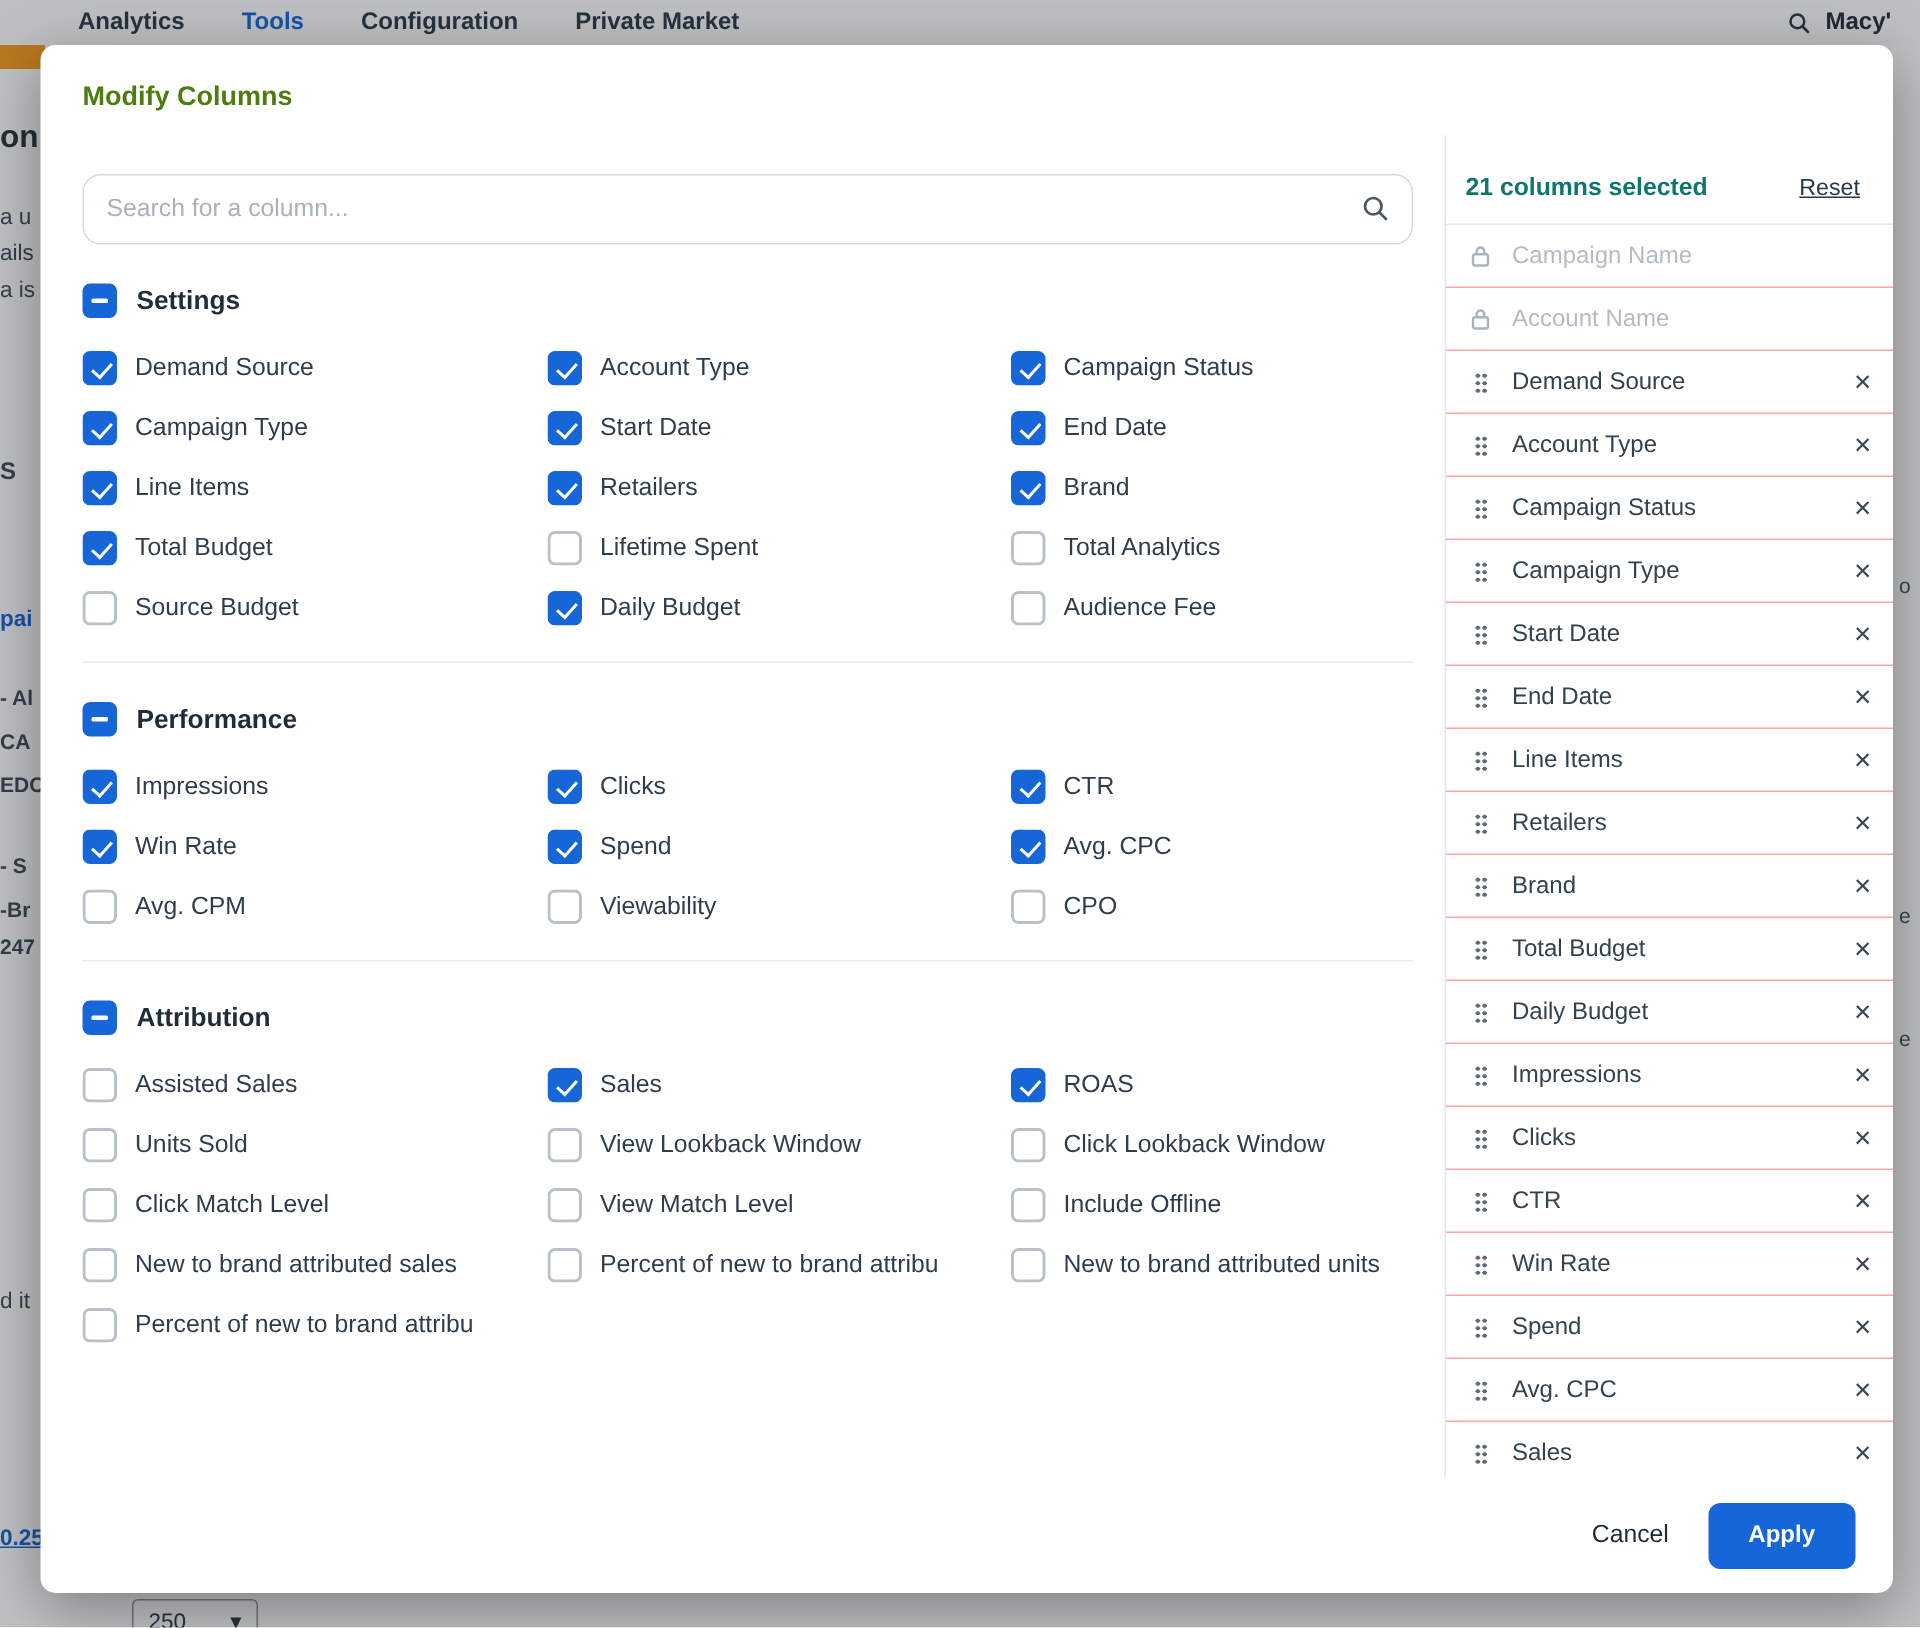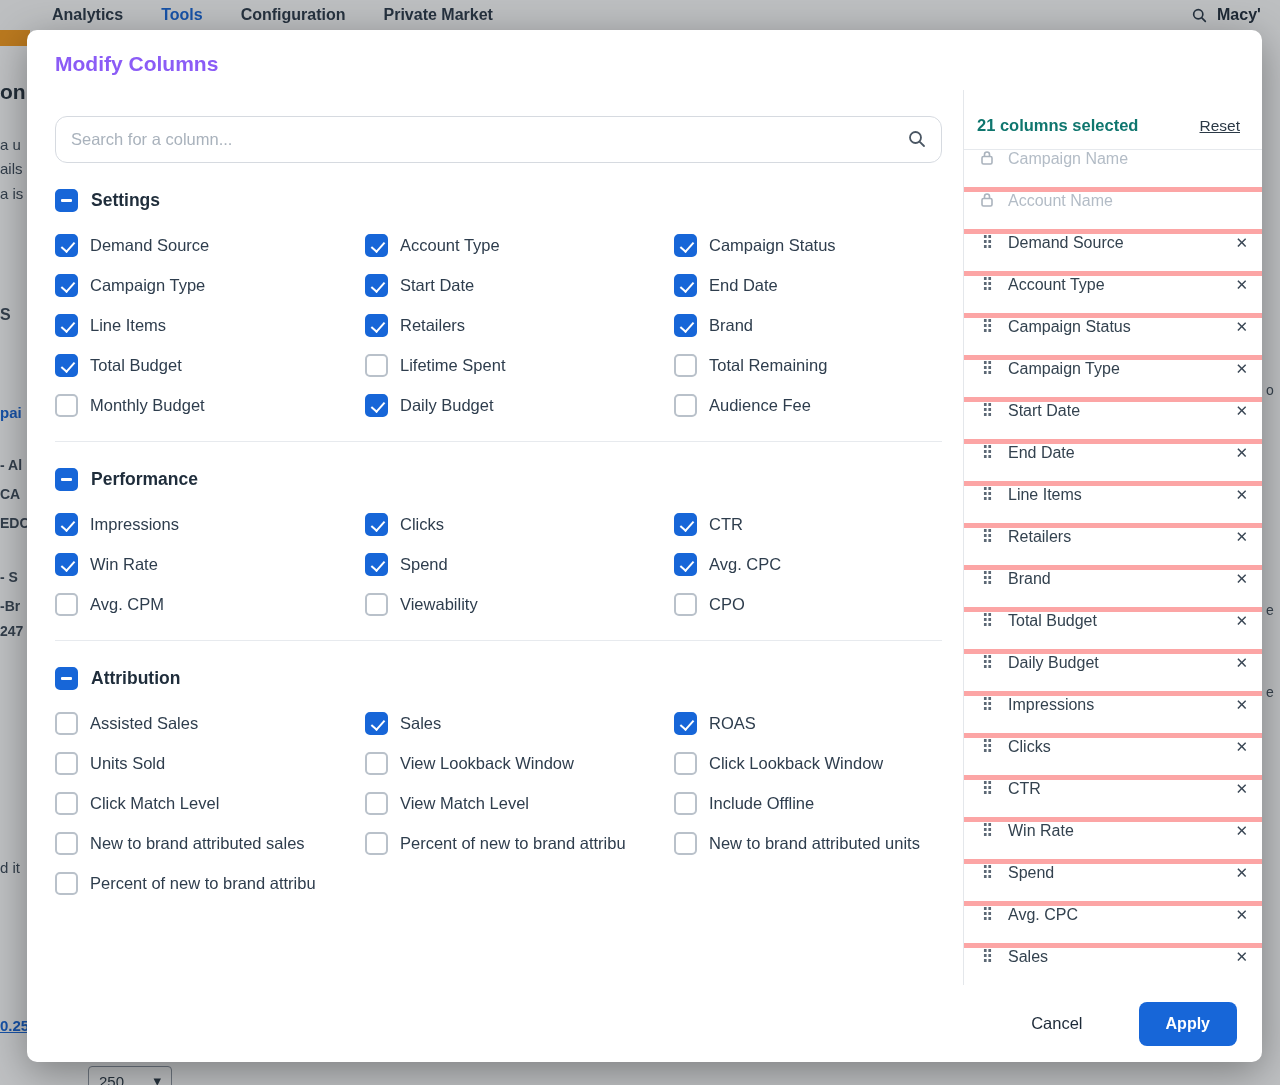--- a/index.html
+++ b/index.html
@@ -42,21 +42,21 @@
   .page-size{position:absolute;left:88px;top:1066px;width:84px;height:30px;border:1px solid #8f98a3;
     border-radius:4px;background:#fff;display:flex;align-items:center;justify-content:space-between;
     padding:0 10px;font-size:15px;color:#2b3946;cursor:pointer;}
 
   .dim{position:absolute;inset:0;background:rgba(25,32,41,0.28);}
 
   
   .modal{position:absolute;left:27px;top:30px;width:1235px;height:1032px;background:#fff;
     border-radius:10px;box-shadow:0 10px 40px rgba(0,0,0,0.35);display:flex;flex-direction:column;overflow:hidden;}
   .m-header{padding:20px 28px 12px;}
-  .m-title{font-size:21px;font-weight:700;color:#8b5cf6;line-height:28px;}
+  .m-title{font-size:18px;font-weight:700;color:#4d7c0f;line-height:28px;}
 
   .m-body{flex:1;display:flex;min-height:0;padding-left:28px;}
   .pane{width:887px;margin-right:21px;padding-top:26px;}
 
   .search-wrap{position:relative;margin-bottom:26px;}
   .search{width:100%;height:47px;border:1px solid #d6dae0;border-radius:12px;
     padding:0 44px 0 15px;font-size:16.5px;color:#333;background:#fff;font-family:inherit;outline:none;}
   .search::placeholder{color:var(--text-muted);}
   .search-icon{position:absolute;right:16px;top:14px;line-height:0;}
 
@@ -75,31 +75,31 @@
   .cb.indet::after{content:"";position:absolute;left:4px;top:8.2px;width:11px;height:2.6px;background:#fff;border-radius:1px;}
 
   hr.div{border:none;border-top:1px solid var(--divider);margin:24px 0 26px;}
 
   
   .sidebar{flex:1;border-left:1px solid #e4e7eb;display:flex;flex-direction:column;min-height:0;padding-top:26px;}
   .side-head{display:flex;justify-content:space-between;align-items:baseline;padding:0 22px 14px 13px;}
   .side-title{font-size:16.5px;font-weight:700;color:#0f766e;}
   .reset{font-size:15.5px;color:#2b3946;text-decoration:underline;cursor:pointer;}
   .sel-list{flex:1;overflow:hidden;border-top:1px solid #e6e9ed;}
-  .sel-row{height:42px;display:flex;align-items:flex-start;gap:14px;padding:0 14px 0 16px;border-bottom:5px solid #fca5a5;}
+  .sel-row{height:42px;display:flex;align-items:center;gap:14px;padding:0 14px 0 16px;border-bottom:1px solid #fca5a5;}
   .icon-slot{width:14px;flex:none;display:flex;align-items:center;justify-content:center;line-height:0;}
   .sel-label{flex:1;font-size:16px;color:#33424f;white-space:nowrap;overflow:hidden;}
   .locked .sel-label{color:#b3bcc6;}
   .drag{width:9px;height:14px;cursor:grab;
     background-image:radial-gradient(circle,#5c6875 1.4px,transparent 1.6px);
     background-size:4.5px 5px;}
   .x{font-size:15px;color:#3a4755;cursor:pointer;flex:none;}
 
   
-  .m-footer{height:77px;display:flex;align-items:center;justify-content:flex-end;gap:50px;padding-right:25px;}
+  .m-footer{height:77px;display:flex;align-items:center;justify-content:flex-end;gap:20px;padding-right:25px;}
   .cancel{background:none;border:none;font-size:16.5px;font-weight:500;color:#1d2a38;cursor:pointer;font-family:inherit;}
   .apply{background:var(--accent);border:none;color:#fff;font-size:16px;font-weight:600;
     padding:13px 27px;border-radius:8px;cursor:pointer;font-family:inherit;}
 </style>
 </head>
 <body>
 
 <div class="bg">
   <div class="corner"></div>
 
@@ -211,25 +211,25 @@
         <label class="cb-item">
             <span class="cb on"></span>
             <span class="cb-label">Total Budget</span>
           </label>
         <label class="cb-item">
             <span class="cb"></span>
             <span class="cb-label">Lifetime Spent</span>
           </label>
         <label class="cb-item">
             <span class="cb"></span>
-            <span class="cb-label">Total Remaining</span>
-          </label>
-        <label class="cb-item">
-            <span class="cb"></span>
-            <span class="cb-label">Monthly Budget</span>
+            <span class="cb-label">Total Analytics</span>
+          </label>
+        <label class="cb-item">
+            <span class="cb"></span>
+            <span class="cb-label">Source Budget</span>
           </label>
         <label class="cb-item">
             <span class="cb on"></span>
             <span class="cb-label">Daily Budget</span>
           </label>
         <label class="cb-item">
             <span class="cb"></span>
             <span class="cb-label">Audience Fee</span>
           </label>
       </div>

